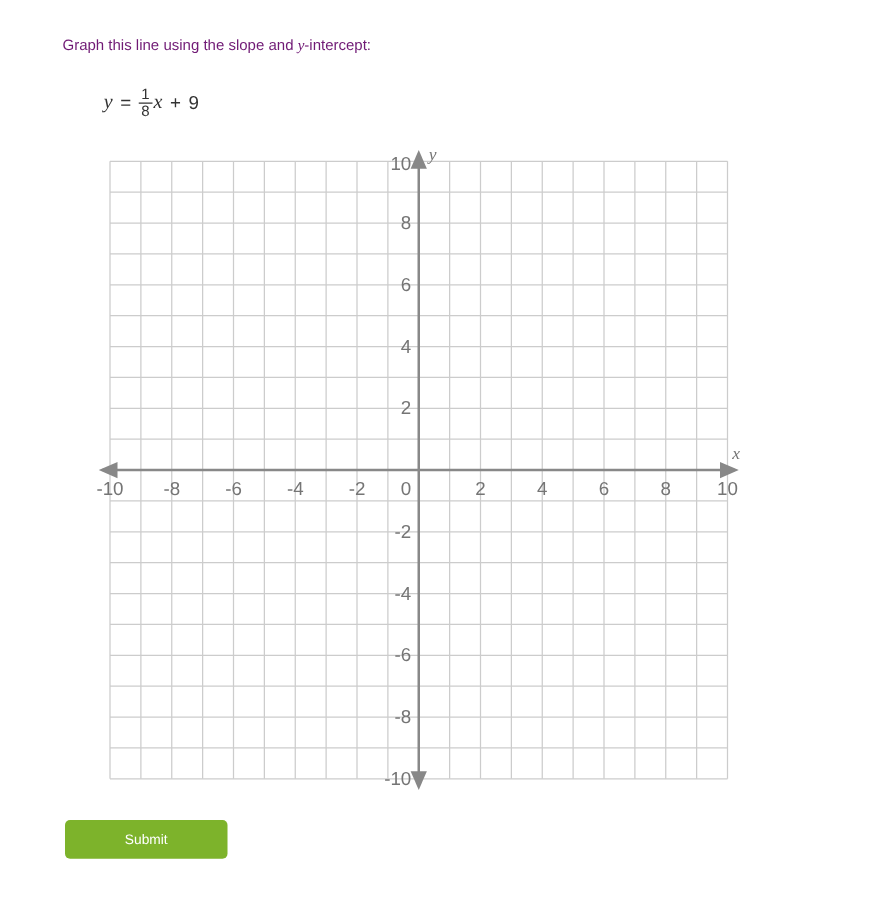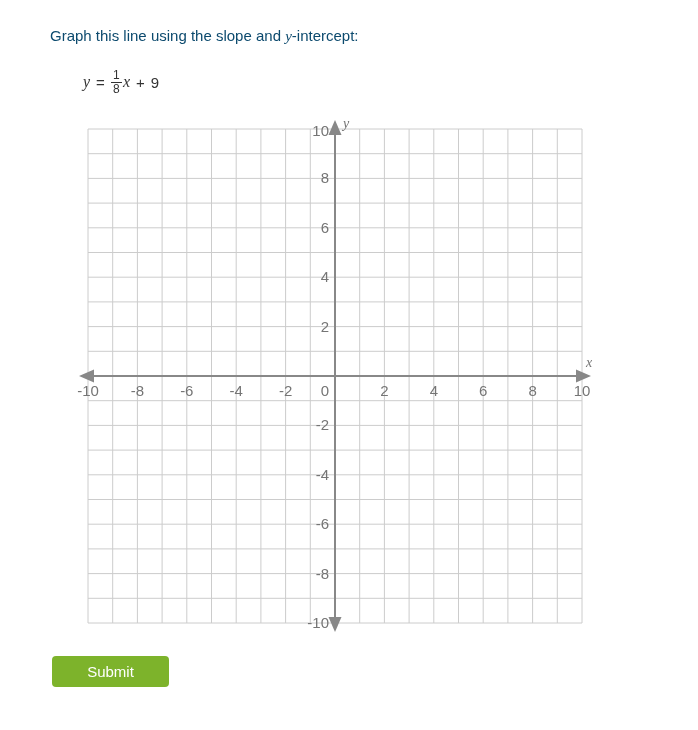--- a/index.html
+++ b/index.html
@@ -6,23 +6,23 @@
   html, body { background: #ffffff; }
   body {
     width: 698px; height: 730px;
     font-family: "Liberation Sans", sans-serif;
     color: #333333;
     overflow: hidden;
   }
   .page { padding: 27px 0 0 50px; }
 
   .prompt {
-    font-size: 15px;
+    font-size: 12px;
     line-height: 18px;
-    color: #0c4a6e;
+    color: #701a75;
   }
   .prompt .math-var, .equation .math-var, .axis-letter {
     font-family: "Liberation Serif", serif;
     font-style: italic;
   }
 
   .equation {
     display: inline-flex;
     align-items: center;
     margin: 17px 0 0 33px;
@@ -55,26 +55,26 @@
     margin-top: 24px;
     color: #333333;
   }
 
   .graph-wrap { margin: 13px 0 0 24px; }
   .graph-wrap svg { display: block; cursor: pointer; }
 
   .submit-btn {
     display: block;
     margin: 19px 0 0 2px;
-    width: 117px;
+    width: 130px;
     height: 31px;
     border: none;
     border-radius: 4px;
     font-family: "Liberation Sans", sans-serif;
-    font-size: 15px;
+    font-size: 11px;
     cursor: pointer;
   }
 </style>
 </head>
 <body>
 
 <div class="page">
 
   <p class="prompt"><span>Graph this line using the slope and </span><span class="math-var">y</span><span>-intercept:</span></p>
 

